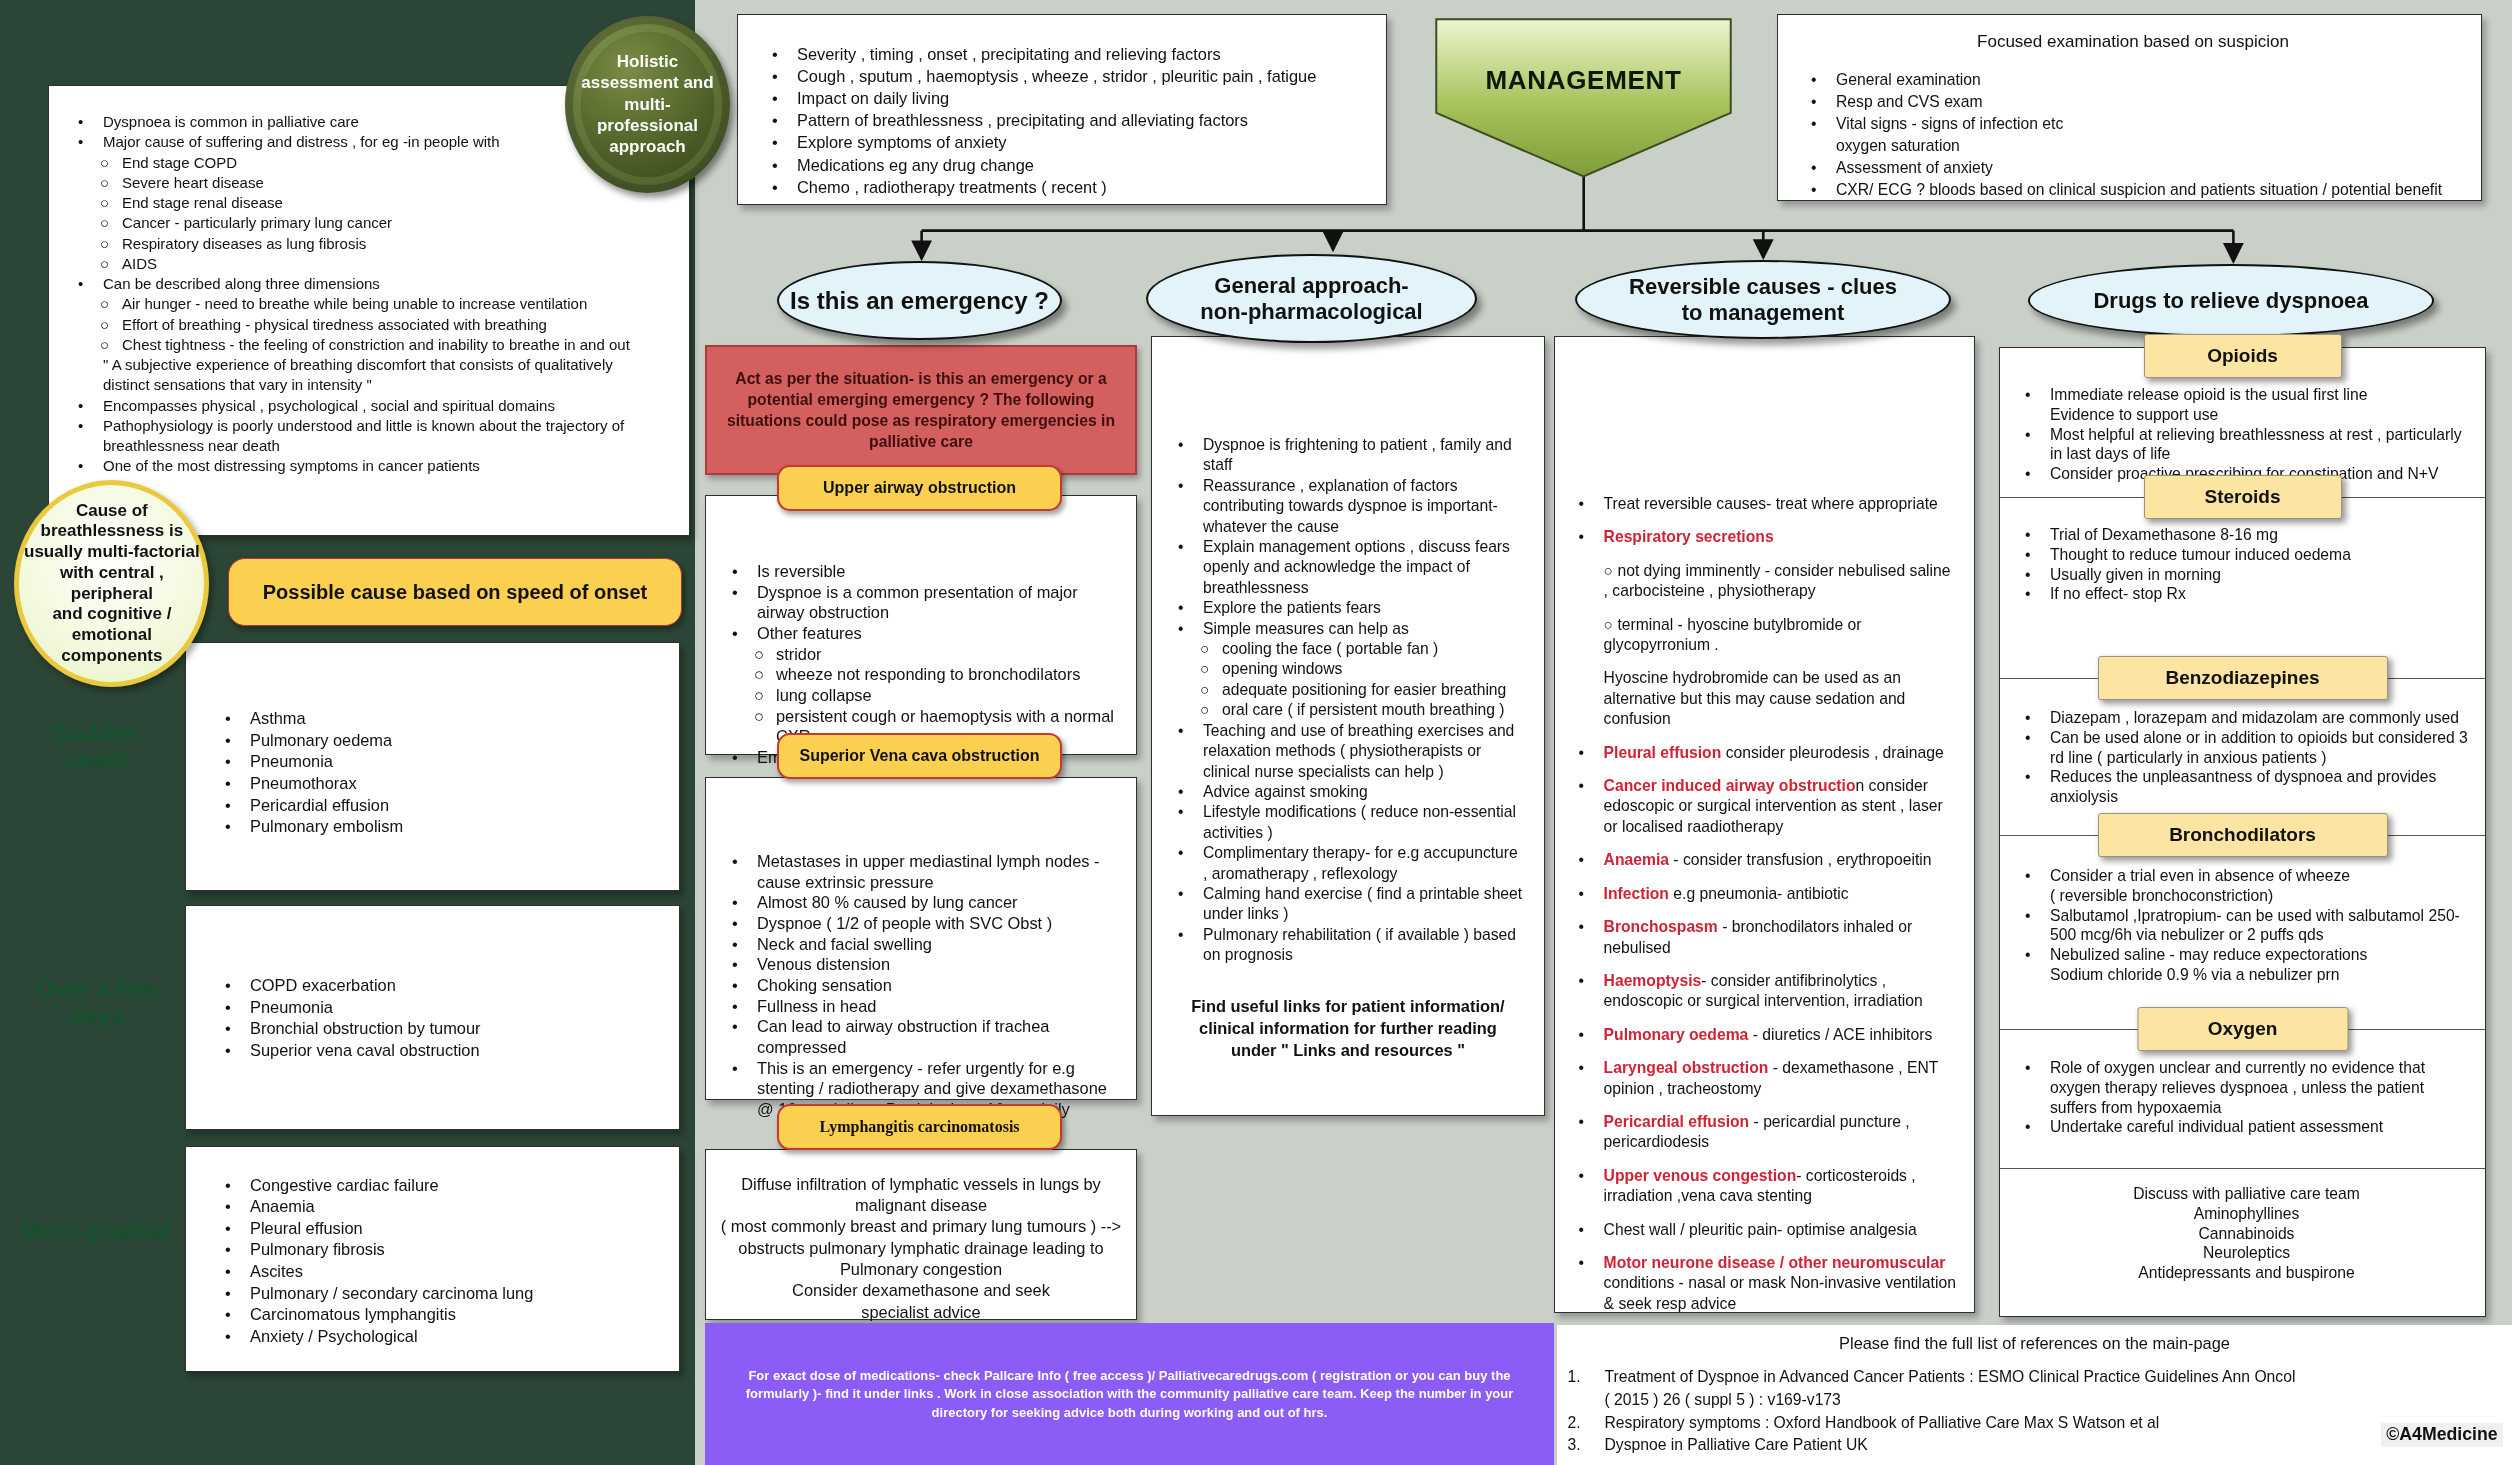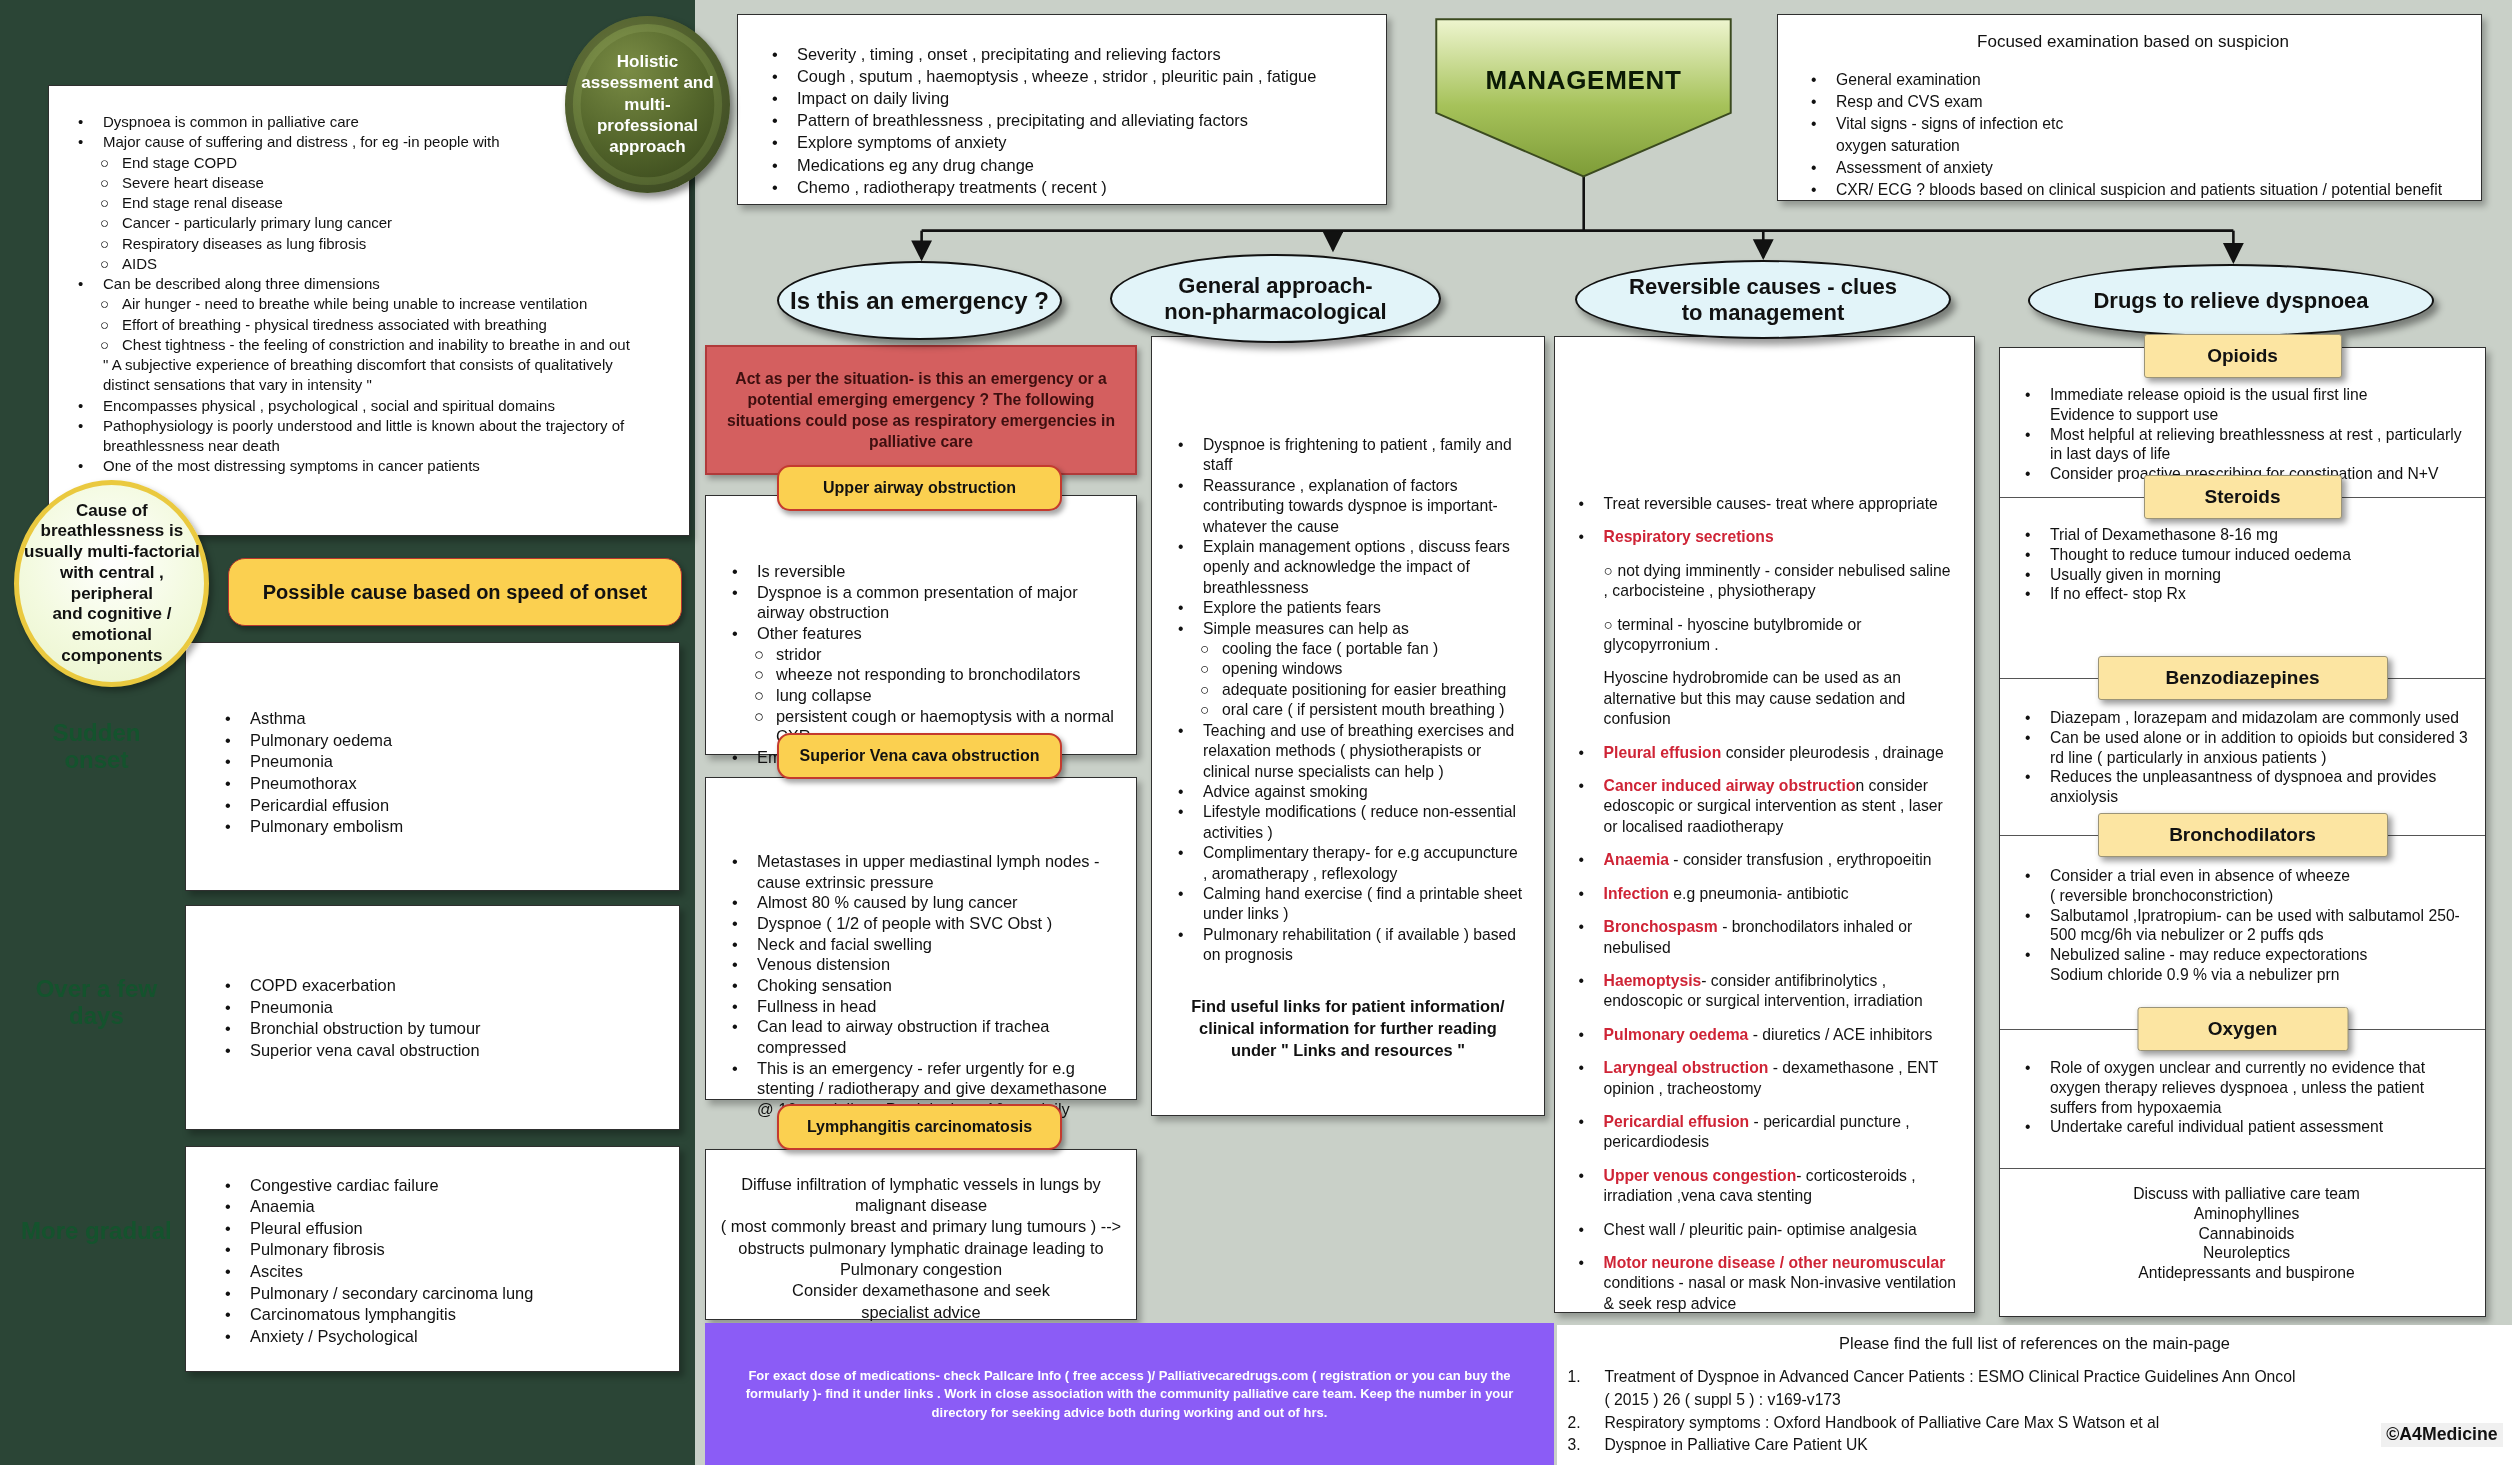--- a/index.html
+++ b/index.html
@@ -38,32 +38,32 @@
   #exam-title{text-align:center;font-size:17px;margin:0 0 15.7px 0;}
   #mgmt{left:1433px;top:15.7px;width:301px;height:165px;z-index:5;}
   #mgmt-label{left:1433px;top:65px;width:301px;text-align:center;font-weight:bold;font-size:26px;
     letter-spacing:0.7px;color:#0b1a05;z-index:6;}
   
   #flow-svg{left:877px;top:166px;width:1433px;height:111px;z-index:2;}
   
   .ell{background:#e2f4f9;border:2px solid #111;border-radius:50%;display:flex;align-items:center;
     justify-content:center;text-align:center;font-weight:bold;box-shadow:4.6px 5.9px 7.9px rgba(0,0,0,.4);z-index:4;}
   #ell-emergency{left:777px;top:261px;width:285px;height:79px;font-size:24px;}
-  #ell-general{left:1110px;top:254px;width:331px;height:89px;font-size:22px;line-height:1.18;}
+  #ell-general{left:1146px;top:254px;width:331px;height:89px;font-size:22px;line-height:1.18;}
   #ell-reversible{left:1575px;top:260px;width:376px;height:79px;font-size:22px;line-height:1.18;}
   #ell-drugs{left:2028px;top:264px;width:406px;height:73px;font-size:22px;}
   
   #alert-box{left:705px;top:345px;width:432px;height:130px;background:#d45f5f;border:2px solid #b03a3a;
     box-shadow:3.3px 3.9px 5.9px rgba(0,0,0,.3);display:flex;align-items:center;justify-content:center;
     text-align:center;font-weight:bold;font-size:15.7px;line-height:1.35;color:#3d0f0f;padding:0 18.3px;z-index:3;}
   .tab{background:#fbd050;border:2px solid #c43a2e;border-radius:13px;display:flex;align-items:center;
     justify-content:center;font-weight:bold;font-size:16px;z-index:6;box-shadow:2.6px 3.3px 5.2px rgba(0,0,0,.35);}
   #tab-uao{left:777px;top:465px;width:285px;height:46px;}
   #tab-svc{left:777px;top:733px;width:285px;height:46px;}
-  #tab-lym{left:777px;top:1104px;width:285px;height:46px;}
+  #tab-lym{left:777px;top:1104px;width:285px;height:46px;font-family:Liberation Serif, serif;}
   #box-uao{left:705px;top:495px;width:432px;height:260px;padding:65px 17px 0 26px;font-size:16.4px;line-height:1.26;}
   #box-svc{left:705px;top:777px;width:432px;height:323px;padding:73px 15.7px 0 26px;font-size:16.4px;line-height:1.26;}
   #box-lym{left:705px;top:1149px;width:432px;height:171px;padding:23.6px 14.4px 0 14.4px;font-size:16.4px;line-height:1.3;}
   #black-box{left:705px;top:1323px;width:849px;height:143px;background:#8b5cf6;color:#fff;display:flex;
     align-items:center;justify-content:center;text-align:center;font-weight:bold;font-size:13px;
     line-height:1.4;padding:0 36px;}
   
   #box-general{left:1151px;top:336px;width:394px;height:780px;padding:98px 19.6px 0 26px;font-size:15.7px;line-height:1.3;}
   #general-footer{margin-top:29px;text-align:center;font-weight:bold;font-size:16.4px;line-height:1.35;padding-right:6.5px;}
   

